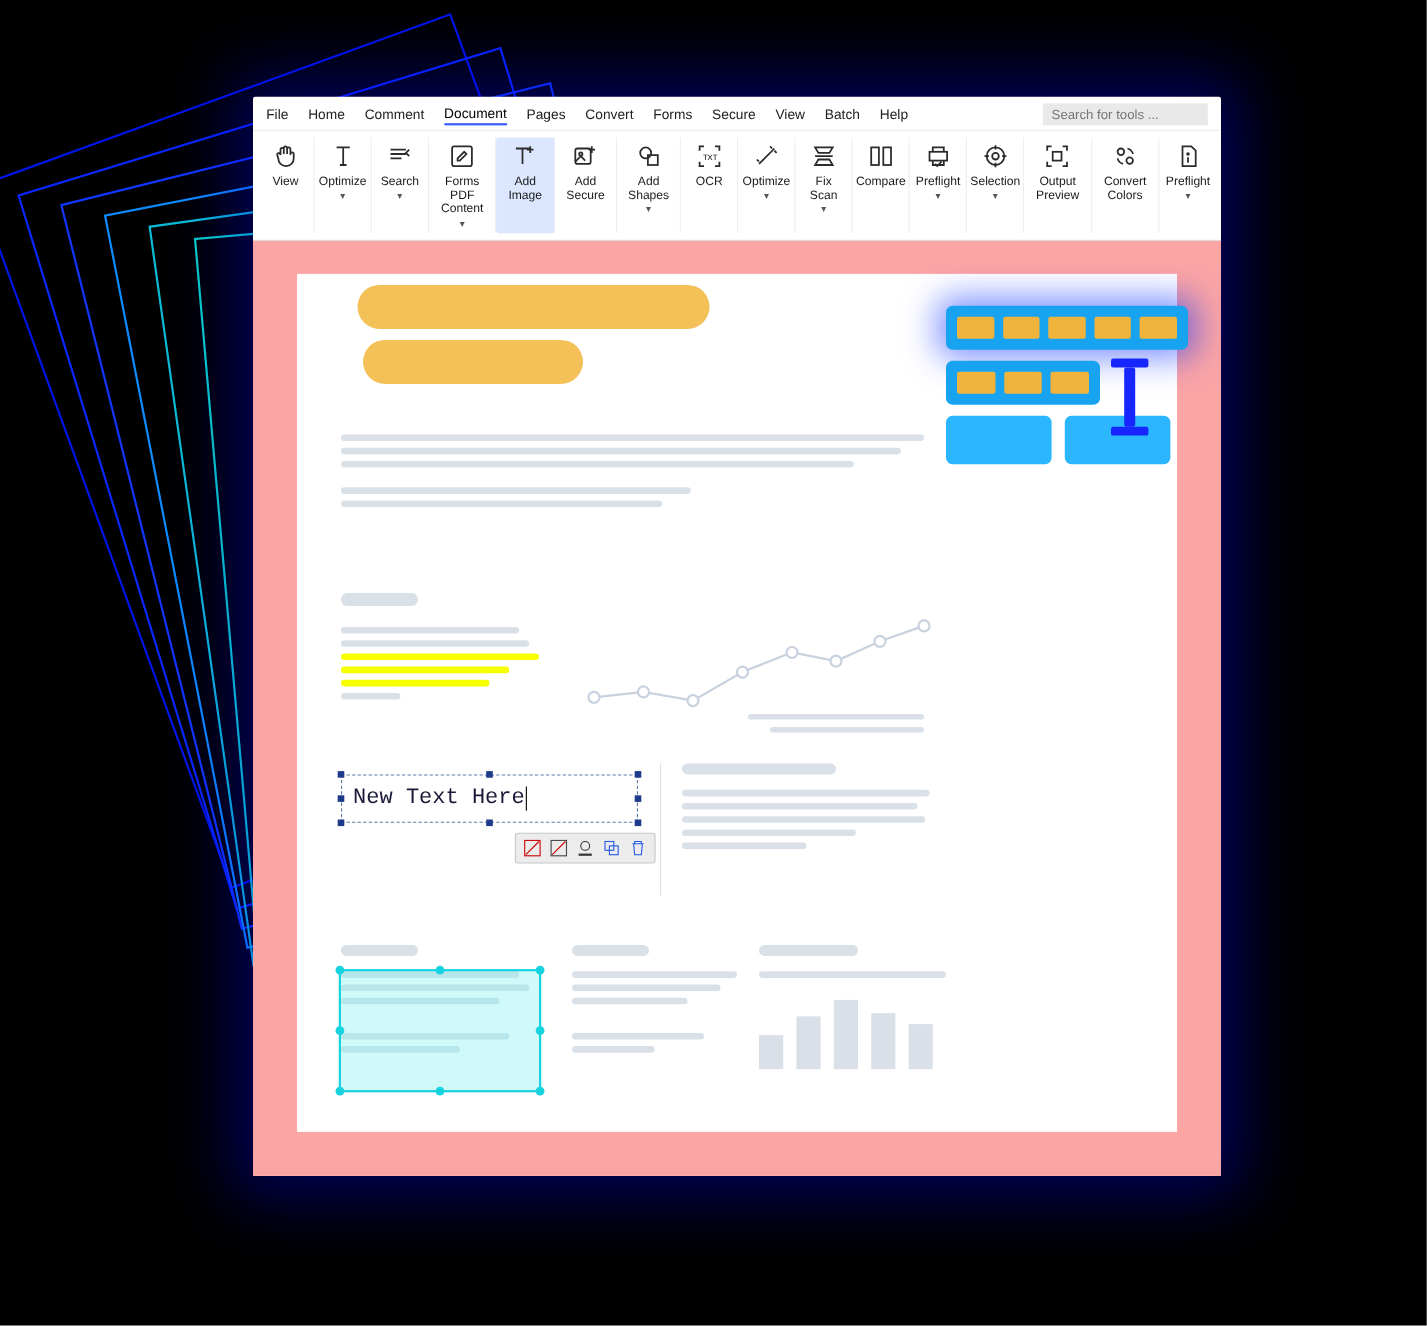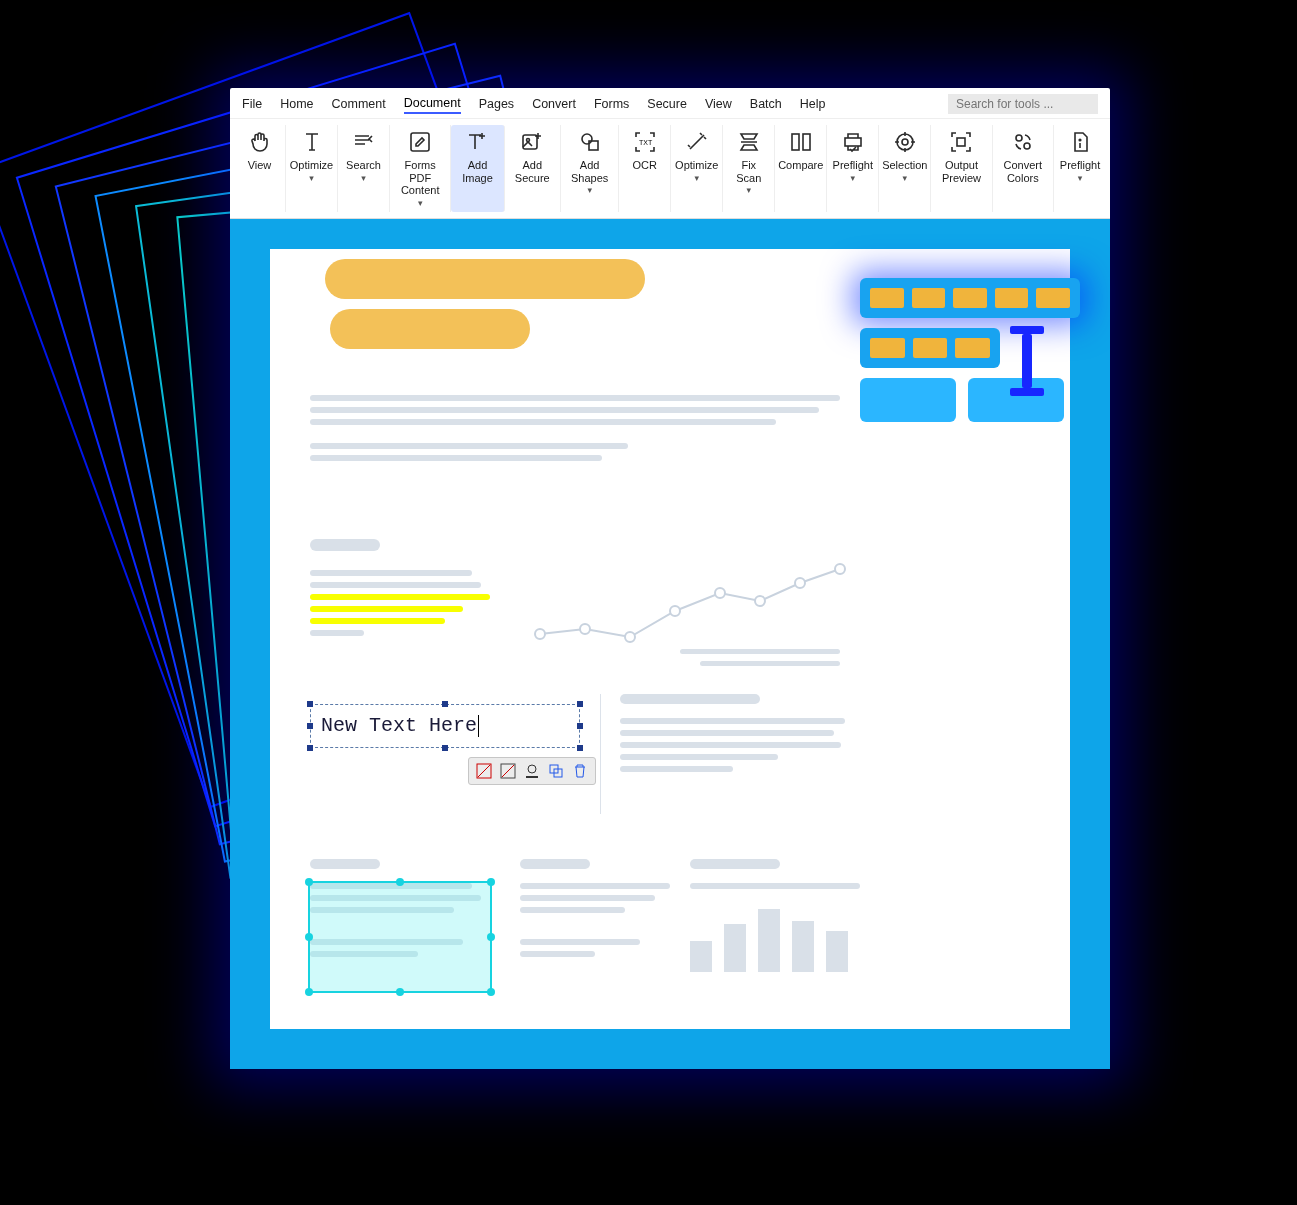--- a/index.html
+++ b/index.html
@@ -80,21 +80,21 @@
   }
   .rbtn:last-child { border-right: none; }
   .rbtn.active { background: #dce6ff; border-radius:3px; }
   .rbtn .ricon { width: 26px; height: 26px; display:flex; align-items:center; justify-content:center; margin-bottom:4px; }
   .rbtn .ricon svg { width: 24px; height: 24px; stroke:#2b2b2b; stroke-width:1.6; fill:none; }
   .rbtn .chev { font-size:9px; color:#555; line-height:1; margin-top:2px;}
   .rlabel { line-height:1.15; max-width:64px;}
 
   
   .doc-area {
-    background: #0ea5e9;
+    background: #fca5a5;
     padding: 30px 40px 40px 40px;
     position: relative;
     min-height: 810px;
   }
   .page {
     background:#fff;
     width: 100%;
     height: 780px;
     position: relative;
     padding: 20px 36px;

